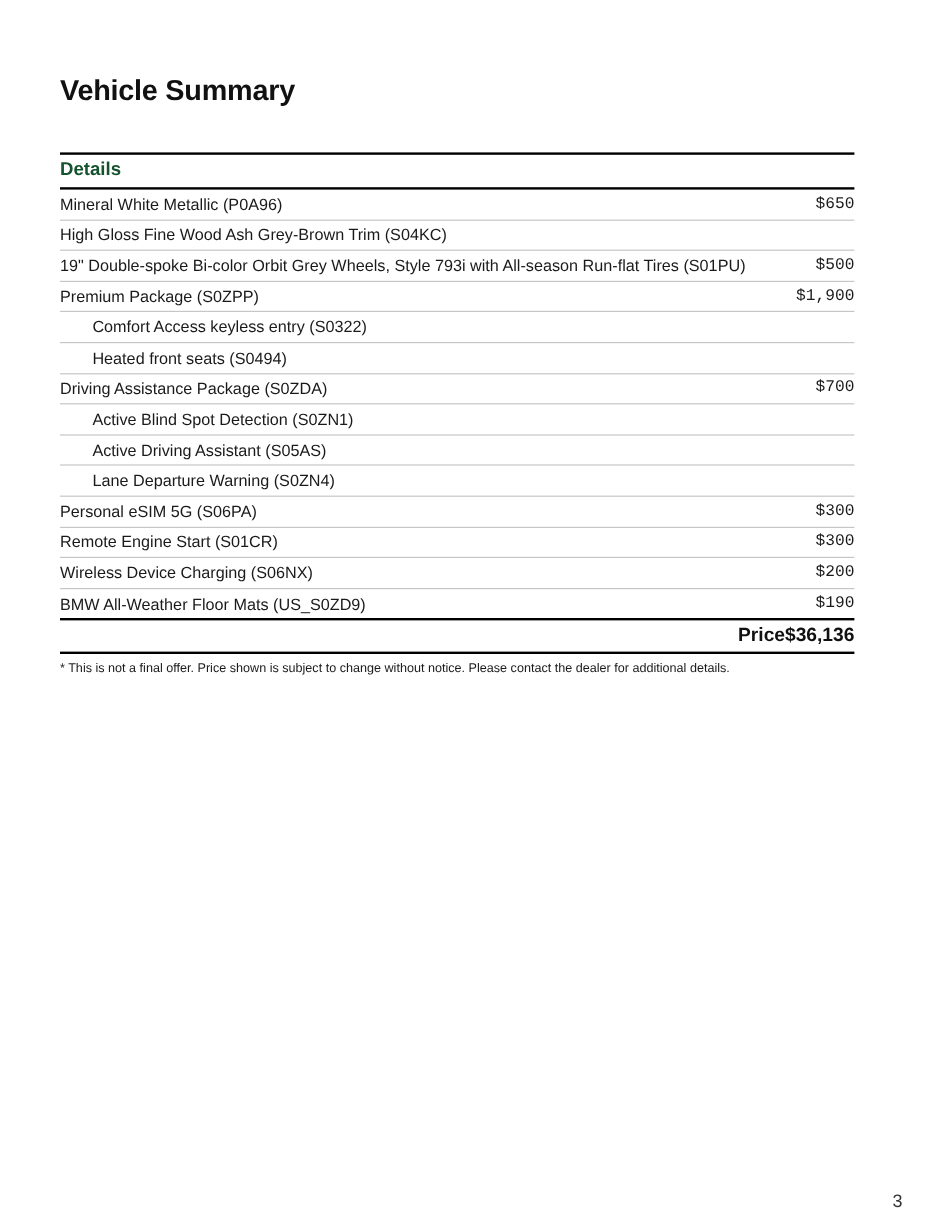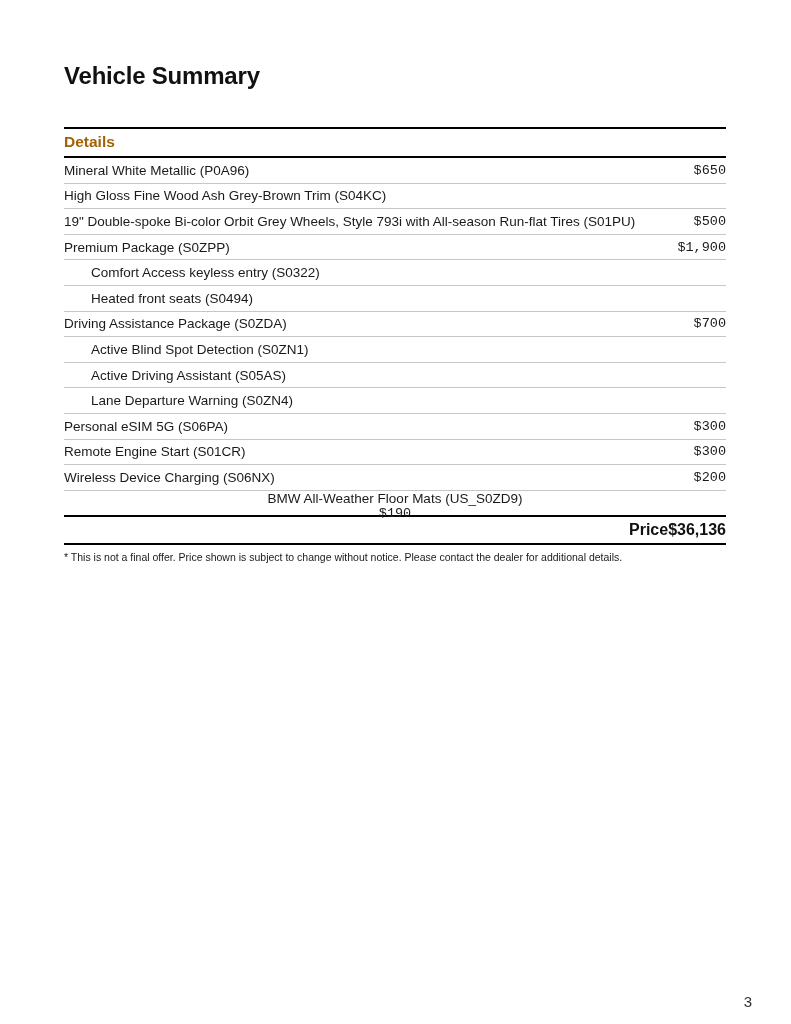--- a/index.html
+++ b/index.html
@@ -11,55 +11,54 @@
     position: relative;
     width: 791px;
     height: 1024px;
     background: #ffffff;
     font-family: "Liberation Sans", "DejaVu Sans", sans-serif;
     color: #1a1a1a;
     overflow: hidden;
   }
   .content {
     position: absolute;
-    left: 64px;
+    left: 50px;
     top: 0;
     width: 662px;
   }
   h1.page-title {
     margin: 64px 0 0 0;
     font-size: 24px;
     line-height: 1;
     font-weight: 700;
     letter-spacing: -0.2px;
     color: #111111;
   }
   .details-table {
     margin-top: 39px;
   }
   .table-header {
     border-top: 2px solid #000000;
     border-bottom: 2px solid #000000;
     font-size: 15.5px;
     font-weight: 700;
-    color: #a16207;
+    color: #14532d;
     padding: 4px 0 5px 0;
   }
   .row {
     display: flex;
     justify-content: space-between;
     align-items: center;
     height: 24.6px;
     border-bottom: 1px solid #c6c6c6;
     font-size: 13.5px;
     color: #1a1a1a;
   }
   .row:last-child {
     border-bottom: none;
-    flex-direction: column;
   }
   .row.indent .row-label {
     padding-left: 27px;
   }
   .row-label {
     white-space: nowrap;
     text-align: right;
   }
   .row-price {
     white-space: nowrap;

